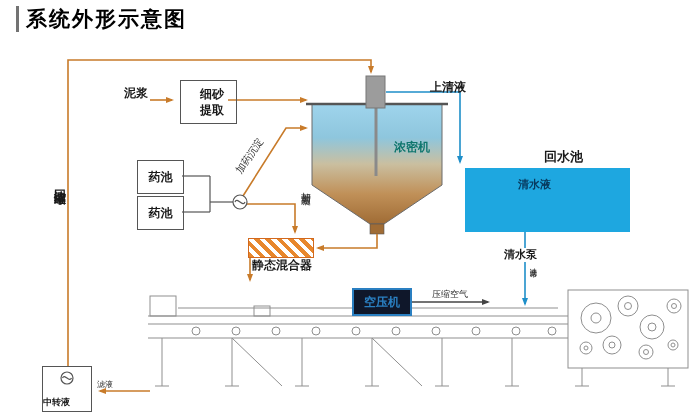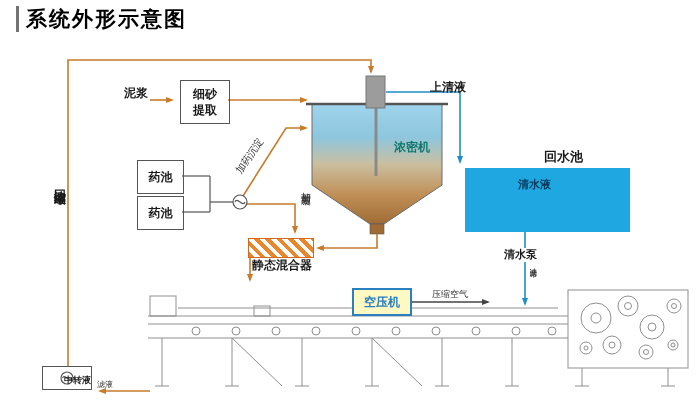--- a/index.html
+++ b/index.html
@@ -12,35 +12,35 @@
   .b{font-weight:700;margin-left:6px;}
   .vert{writing-mode:vertical-rl;text-orientation:upright;letter-spacing:1px;}
   .boxed{
     position:absolute;border:1px solid #555;background:transparent;
     display:flex;align-items:center;justify-content:center;text-align:center;
   }
   #title{
     position:absolute;left:16px;top:6px;font-size:21px;font-weight:700;
     border-left:3px solid #737373;padding-left:7px;letter-spacing:2px;color:#000;
   }
-  #sand-box{left:180px;top:80px;width:48px;height:42px;font-size:12px;font-weight:700;}
+  #sand-box{left:180px;top:80px;width:48px;height:42px;font-size:12px;font-weight:700;padding-left:7px;}
   #sand-box span{display:block;width:2em;white-space:normal;line-height:1.35;}
   #chem-box-1{left:137px;top:160px;width:45px;height:32px;font-size:12px;font-weight:700;}
   #chem-box-2{left:137px;top:196px;width:45px;height:32px;font-size:12px;font-weight:700;}
   #mixer-hatch{
     position:absolute;left:248px;top:238px;width:64px;height:18px;
     border:1px solid #d2691e;
     background:repeating-linear-gradient(45deg,#e8872c 0 4px,#ffffff 4px 8px);
   }
   #compressor-box{
     left:352px;top:288px;width:56px;height:24px;border:2px solid #2a7fc1;
-    color:#2a7fc1;font-size:12px;font-weight:700;background:#fef9c3;
-  }
-  #transfer-box{left:42px;top:366px;width:50px;height:24px;
-    align-items:flex-end;justify-content:flex-end;font-size:9px;font-weight:700;padding-bottom:2px;box-sizing:border-box;}
+    color:#2a7fc1;font-size:12px;font-weight:700;background:#0f172a;
+  }
+  #transfer-box{left:42px;top:366px;width:50px;height:46px;
+    align-items:flex-end;justify-content:flex-start;font-size:9px;font-weight:700;padding-bottom:2px;box-sizing:border-box;}
 </style>
 </head>
 <body>
 
 <div id="stage">
 
   <svg id="diagram-svg" width="700" height="420" viewBox="0 0 700 420">
     <defs>
       <linearGradient id="thick" x1="0" y1="0" x2="0" y2="1">
         <stop offset="0%" stop-color="#9fd4ec"></stop>

